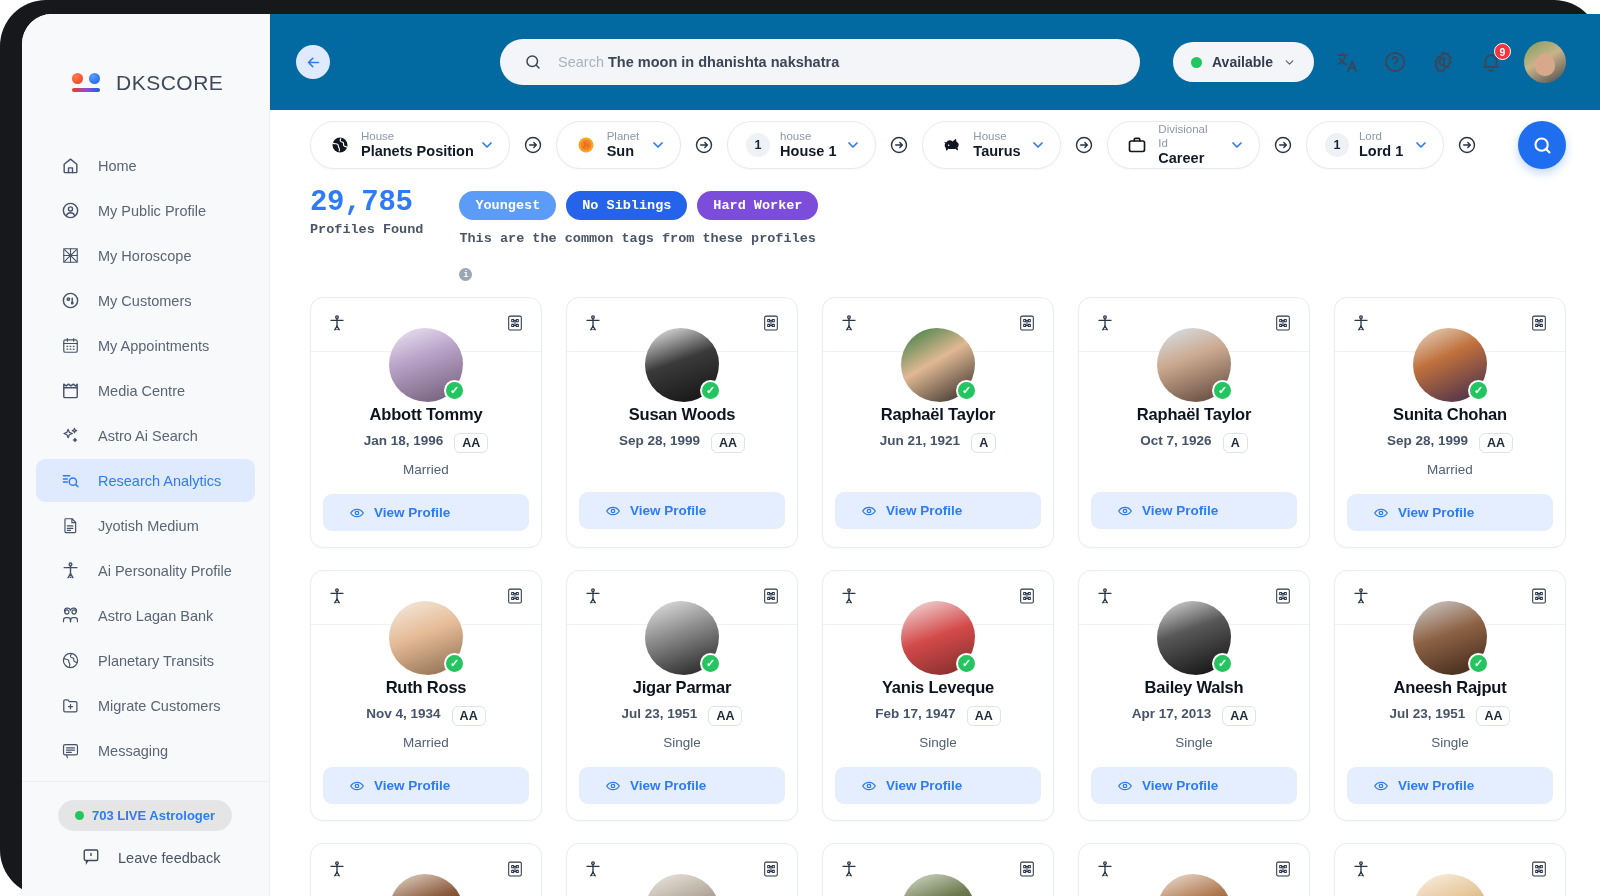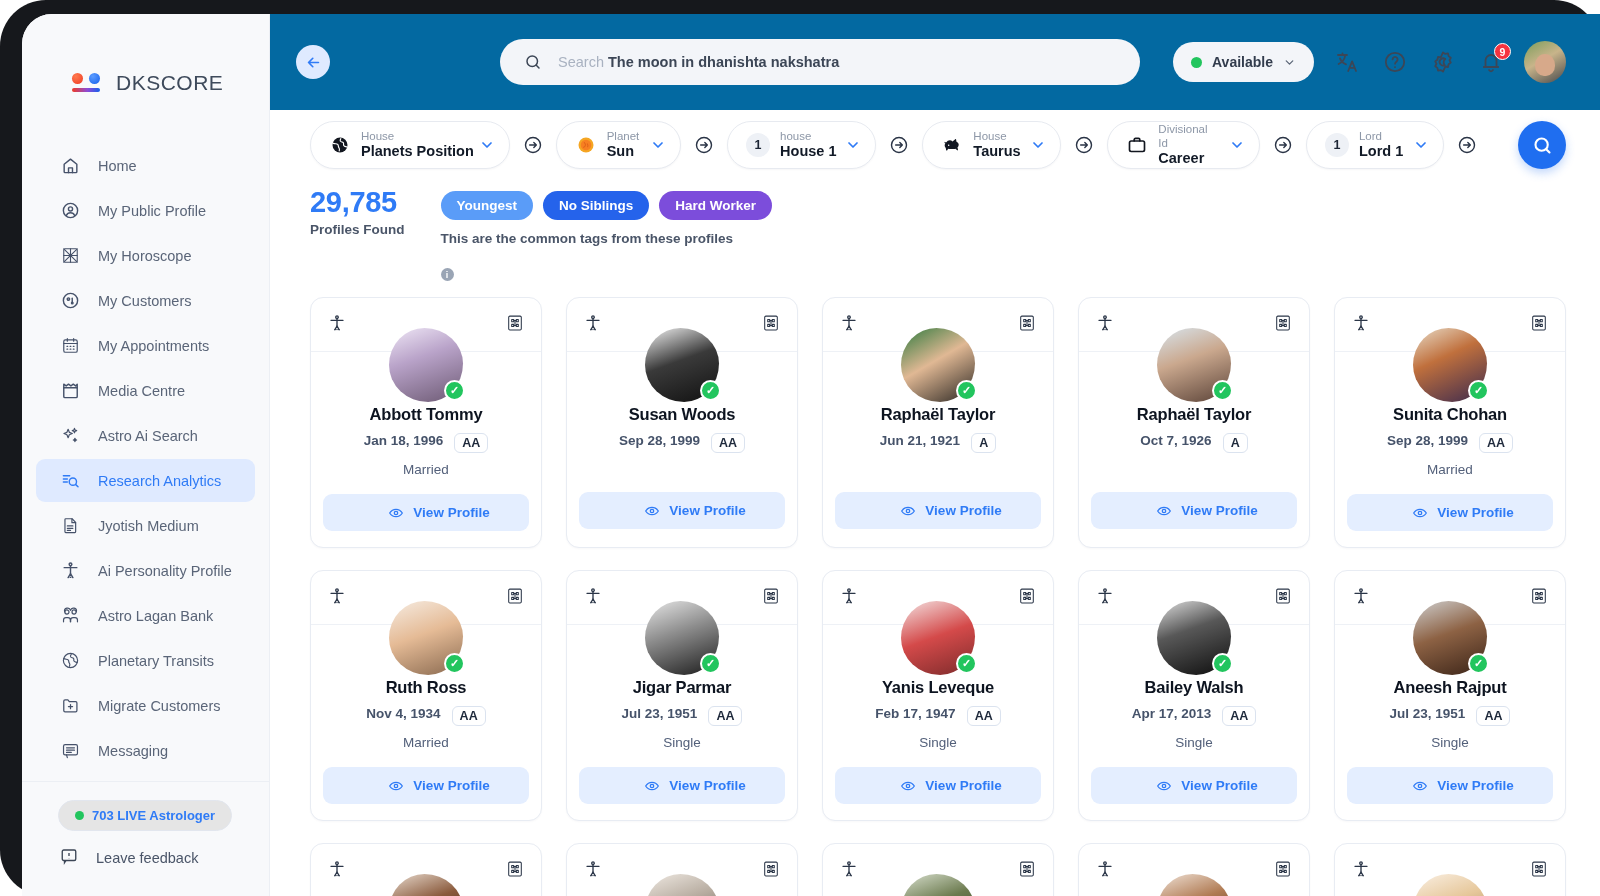--- a/index.html
+++ b/index.html
@@ -73,21 +73,21 @@
   .live-pill {
     display: inline-flex; align-items: center; gap: 8px;
     margin-left: 36px;
     border: 1px solid #e2e6ee; border-radius: 20px;
     padding: 7px 16px; background: #e5e5e5;
     color: #2f7bf6; font-size: 13px; font-weight: 600;
   }
   .live-dot { width: 9px; height: 9px; border-radius: 50%; background: #22c55e; }
   .feedback {
     display: flex; align-items: center; gap: 18px;
-    margin-top: 16px; padding-left: 38px;
+    margin-top: 16px; padding-left: 60px;
     color: #4a5568; font-size: 14.5px; font-weight: 500;
   }
   .feedback .ico svg { width: 18px; height: 18px; }
 
   
   .main { flex: 1; display: flex; flex-direction: column; background: #fff; min-width: 0; }
 
   .topbar {
     height: 96px; flex: 0 0 96px;
     display: flex; align-items: center; gap: 0;
@@ -168,21 +168,21 @@
   .arrow-sep svg { width: 20px; height: 20px; stroke: #2a3446; }
   .search-fab {
     width: 48px; height: 48px; border-radius: 50%;
     background: #1f6ef0; display: flex; align-items: center; justify-content: center;
     margin-left: 28px; cursor: pointer; flex:0 0 48px;
     box-shadow: 0 4px 10px rgba(31,110,240,.28);
   }
   .search-fab svg { width: 21px; height: 21px; stroke: #fff; stroke-width: 2.4; }
 
   
-  .summary { display: flex; align-items: flex-start; gap: 36px; padding: 14px 34px 0 40px; }
+  .summary { display: flex; align-items: flex-start; gap: 36px; padding: 14px 34px 0 40px; font-family: Liberation Mono, monospace; }
   .count-block { display: flex; flex-direction: column; gap: 5px; }
   .count { font-size: 29px; font-weight: 700; color: #2f7bf6; line-height: 1; letter-spacing: -0.3px;}
   .count-label { font-size: 13.5px; color: #4a5568; font-weight: 600; }
   .tags-block { padding-top: 3px; display: flex; flex-direction: column; gap: 11px; }
   .tags { display: flex; gap: 10px; }
   .tag { border-radius: 16px; padding: 7px 16px; color: #fff; font-size: 13.5px; font-weight: 600; cursor: pointer; white-space: nowrap;}
   .tags-note { display: flex; align-items: flex-start; gap: 22px; font-size: 13.5px; color: #4a5568; font-weight: 600; flex-direction: column; }
   .info-dot { width: 13px; height: 13px; border-radius: 50%; background: #9aa5b5; color: #fff; font-size: 9px; display:flex; align-items:center; justify-content:center; font-weight:700;}
 
   
@@ -212,21 +212,21 @@
     border: 2px solid #fff; font-weight: 700;
   }
   .p-name { margin-top: 3px; font-size: 16.5px; font-weight: 700; color: #0d1420; text-align:center; letter-spacing: -0.2px;}
   .p-meta { margin-top: 9px; display: flex; align-items: flex-start; gap: 11px; }
   .p-date { font-size: 13.5px; color: #46536a; font-weight: 600; }
   .p-rating { border: 1px solid #dbe3ef; border-radius: 6px; padding: 2px 7px; font-size: 12.5px; font-weight: 700; color: #1e293b; }
   .p-status { margin-top: 9px; font-size: 13.5px; color: #53607a; font-weight: 500; }
   .view-btn {
     margin-top: 17px; width: 100%; height: 37px; border-radius: 9px;
     background: #e4eeff; color: #2f7bf6; font-size: 13.5px; font-weight: 700;
-    display: flex; align-items: center; justify-content: center; gap: 9px; cursor: pointer; padding-left: 26px;
+    display: flex; align-items: center; gap: 9px; cursor: pointer; padding-left: 26px;
   }
   .view-btn svg { width: 16px; height: 16px; stroke: #2f7bf6; }
   .card.no-status .view-btn { margin-top: 39px; }
 </style>
 </head>
 <body>
 
 <div class="device-frame"></div>
 
 <div class="app">

